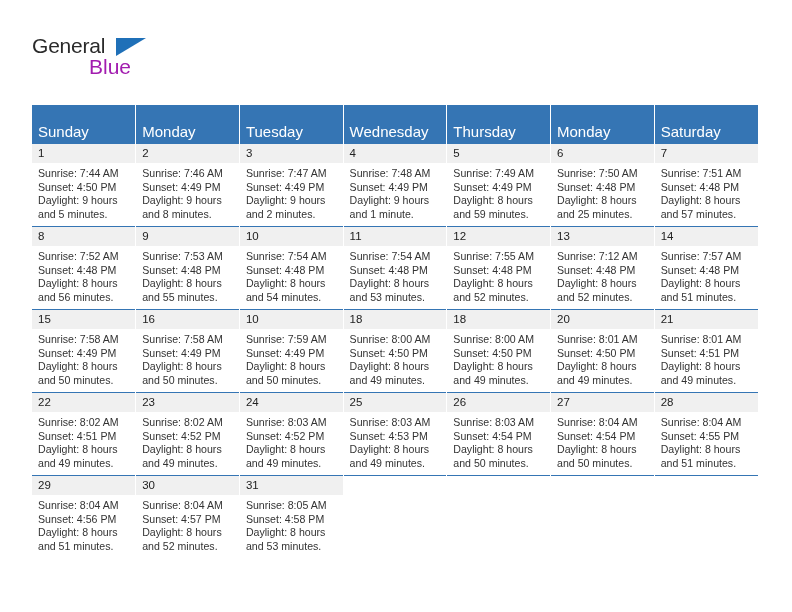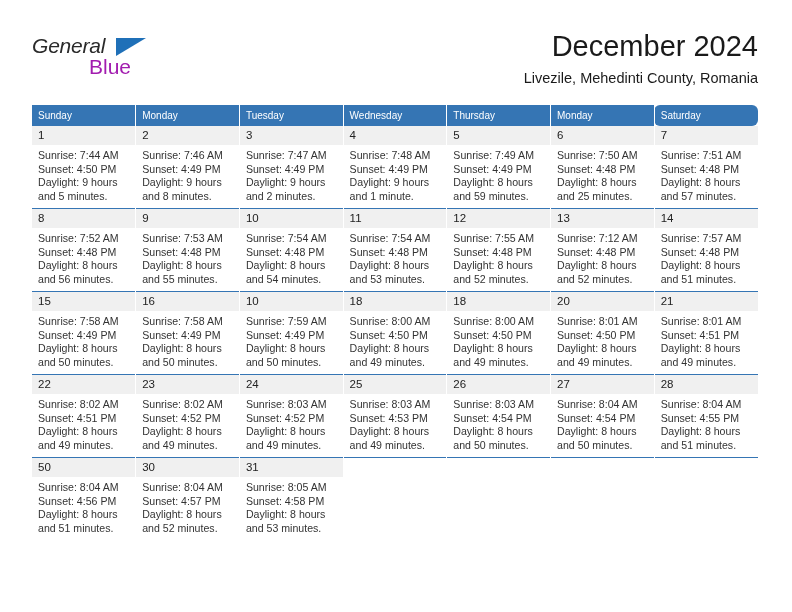--- a/index.html
+++ b/index.html
@@ -38,21 +38,20 @@
   }
   .brand-general {
     position: absolute;
     left: 0;
     top: 0;
     font-size: 21px;
     letter-spacing: -0.2px;
     color: #2a2a2a;
     font-family: "Liberation Sans", sans-serif;
     line-height: 24px;
-    font-style: italic;
   }
   .brand-flag {
     position: absolute;
     left: 84px;
     top: 4px;
     width: 0;
     height: 0;
     border-left: 30px solid #1f70b8;
     border-bottom: 18px solid transparent;
   }
@@ -89,28 +88,28 @@
     position: absolute;
     left: 32px;
     top: 105px;
     width: 726px;
     border-collapse: collapse;
     table-layout: fixed;
   }
   .calendar th {
     background: #3575b4;
     color: #ffffff;
-    font-size: 10px;
+    font-size: 15px;
     font-weight: normal;
     text-align: left;
-    padding: 4px 0 4px 6px;
+    padding: 18px 0 4px 6px;
     border-right: 1px solid #ffffff;
     height: 13px;
   }
-  .calendar th:last-child { border-right: none; border-radius: 6px; }
+  .calendar th:last-child { border-right: none; }
 
   .week-row > td {
     vertical-align: top;
     padding: 0;
     border-top: 1px solid #3575b4;
     border-right: 1px solid #ffffff;
     height: 82px;
   }
   .week-row:first-of-type > td { border-top: none; }
   .week-row > td:last-child { border-right: none; }
@@ -140,24 +139,20 @@
 <div class="page">
 
   <div class="header">
 
     <div class="brand">
       <span class="brand-general">General</span>
       <span class="brand-flag"></span>
       <span class="brand-blue">Blue</span>
     </div>
 
-    <div class="title-block">
-      <div class="month-title">December 2024</div>
-      <div class="location">Livezile, Mehedinti County, Romania</div>
-    </div>
 
   </div>
 
   <table class="calendar">
     <thead>
       <tr>
         <th>Sunday</th>
         <th>Monday</th>
         <th>Tuesday</th>
         <th>Wednesday</th>
@@ -427,21 +422,21 @@
             <div>Sunrise: 8:04 AM</div>
             <div>Sunset: 4:55 PM</div>
             <div>Daylight: 8 hours</div>
             <div>and 51 minutes.</div>
           </div>
         </td>
       </tr>
 
       <tr class="week-row">
         <td>
-          <div class="daynum">50</div>
+          <div class="daynum">29</div>
           <div class="details">
             <div>Sunrise: 8:04 AM</div>
             <div>Sunset: 4:56 PM</div>
             <div>Daylight: 8 hours</div>
             <div>and 51 minutes.</div>
           </div>
         </td>
         <td>
           <div class="daynum">30</div>
           <div class="details">

